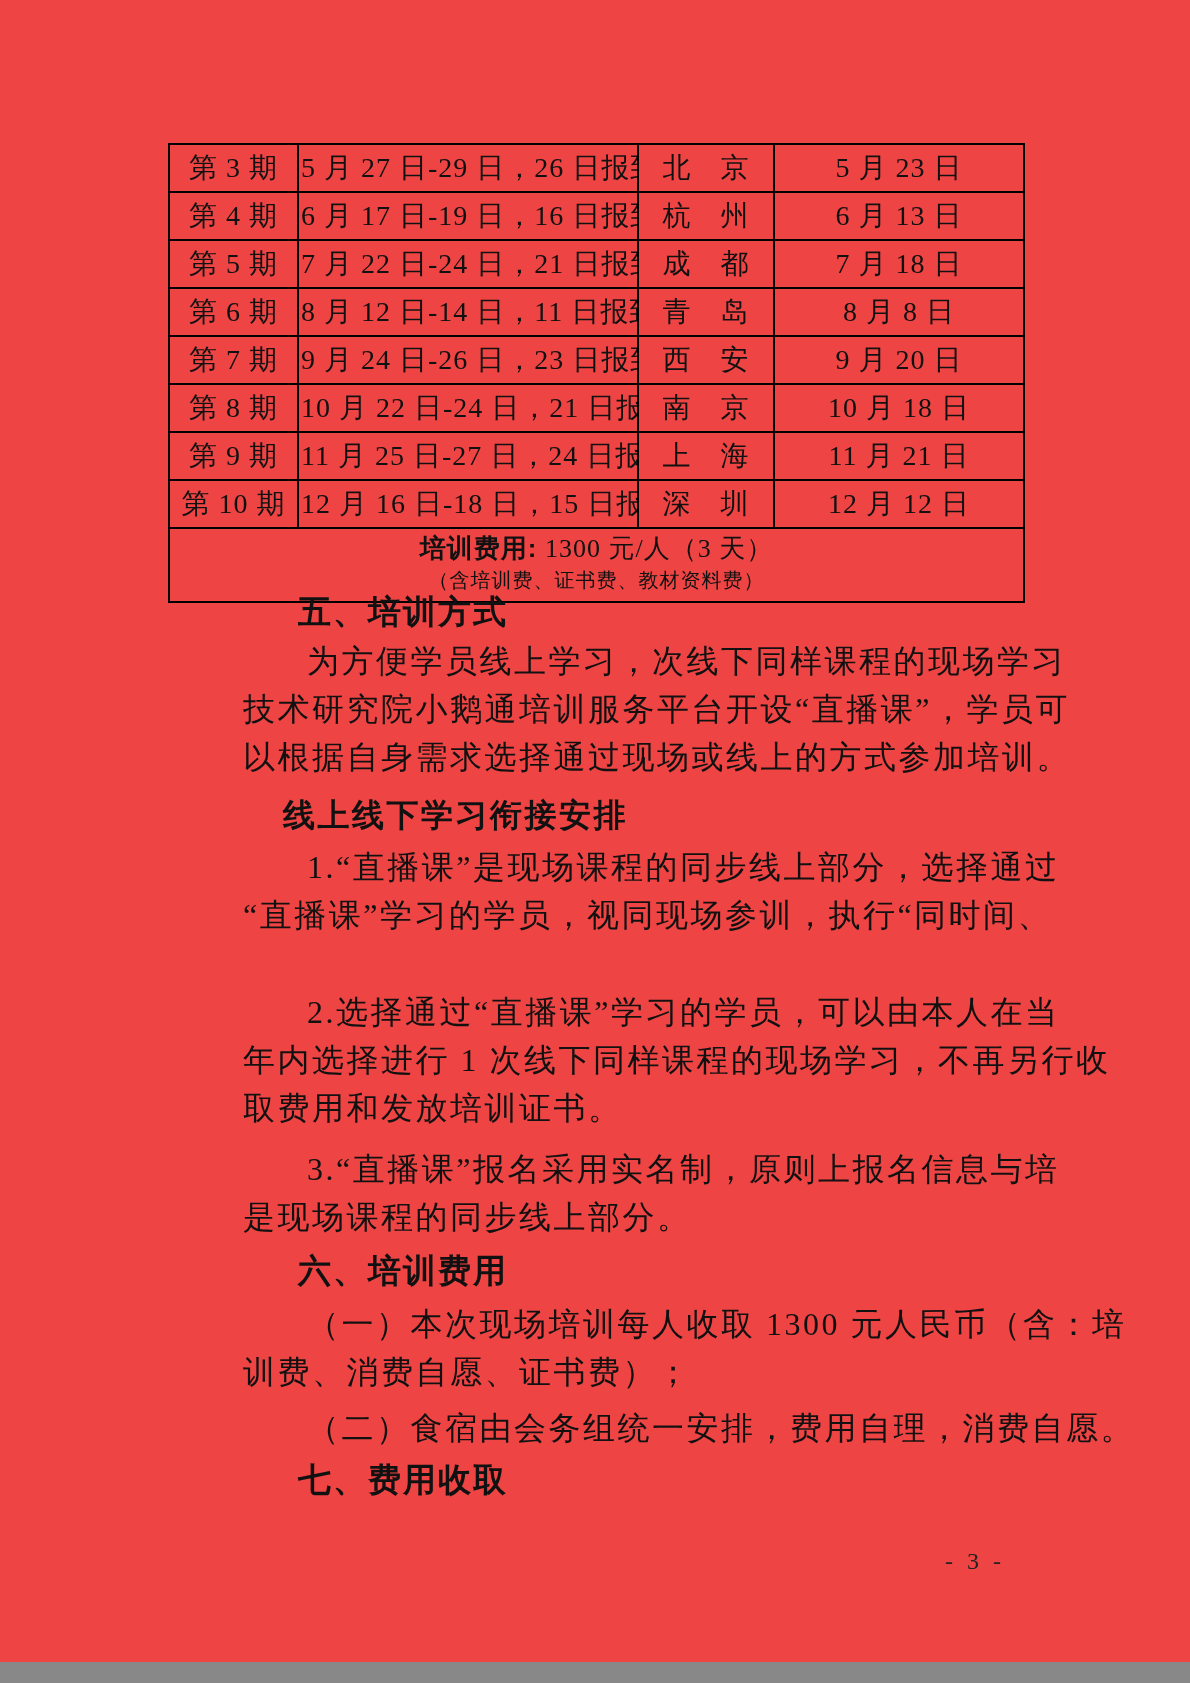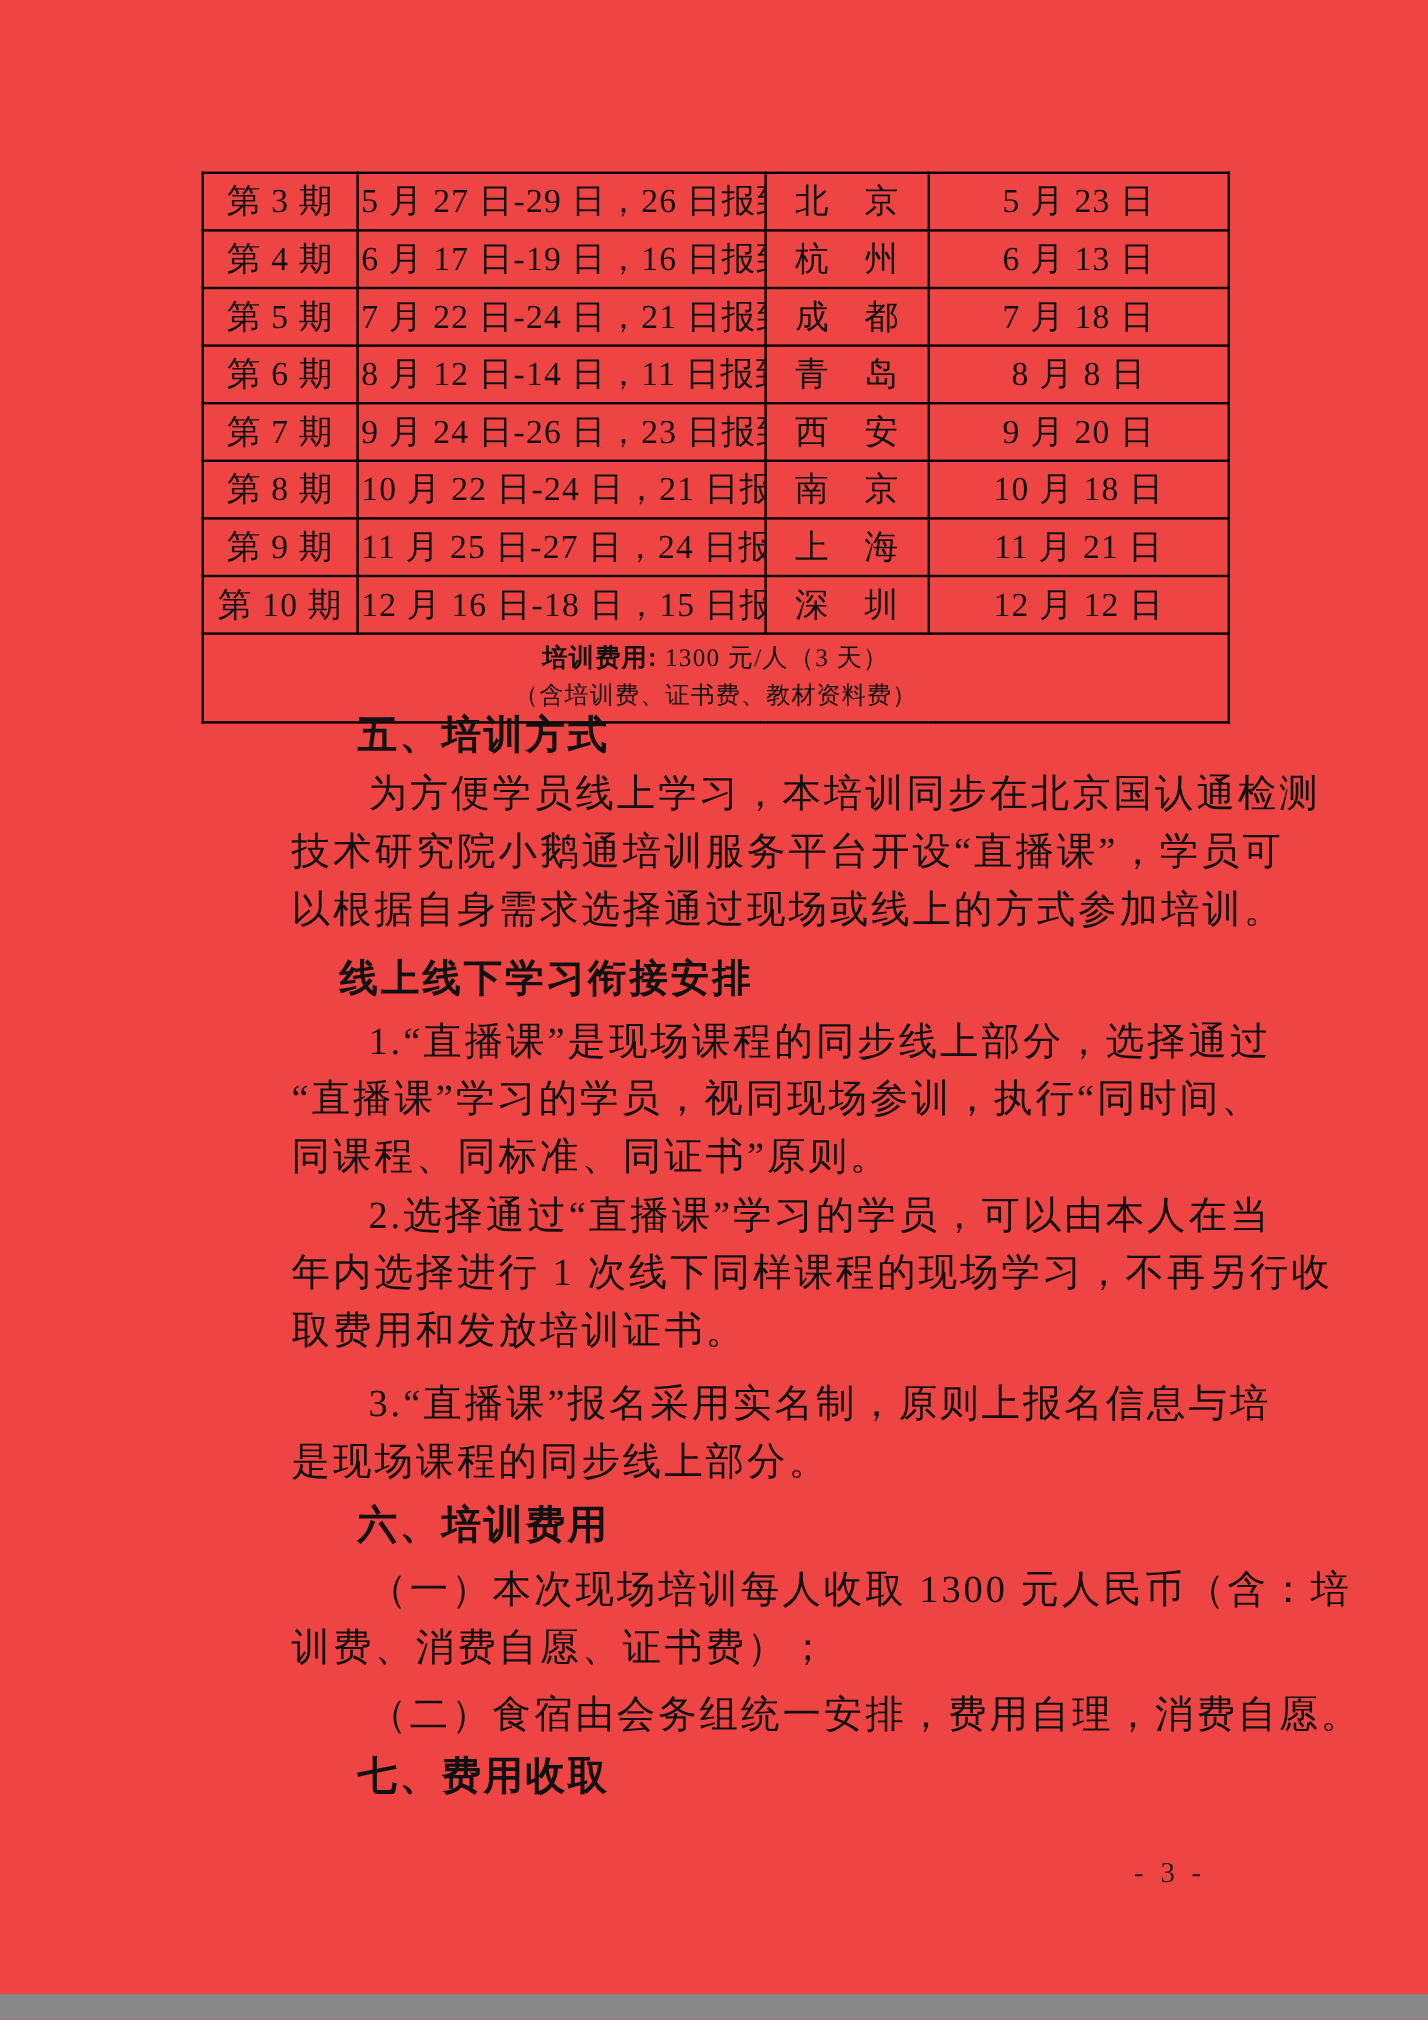--- a/index.html
+++ b/index.html
@@ -29,21 +29,21 @@
     padding:0 2px;
     letter-spacing:1px;
     white-space:nowrap;
     overflow:hidden;
   }
   .sched-table td.fee-cell{
     height:66px;
     padding:2px 0 4px 0;
     letter-spacing:1px;
   }
-  .fee-line1{font-size:21px;line-height:32px;}
+  .fee-line1{font-size:26px;line-height:32px;}
   .fee-line1 .fee-label{
     font-family:"Liberation Sans","DejaVu Sans",sans-serif;
     font-weight:700;
   }
   .fee-line2{font-size:20px;line-height:31px;}
   
   .body-col{
     position:absolute;
     left:203px;top:0;width:830px;height:1683px;
   }
@@ -144,29 +144,28 @@
           <div class="fee-line2">（含培训费、证书费、教材资料费）</div>
         </td>
       </tr>
     </tbody>
   </table>
 
   <div class="body-col">
 
     <div class="tline h-num" style="top:588px">五、培训方式</div>
 
-    <div class="tline indent2" style="top:637px">为方便学员线上学习，本培训同步在北京国认通检测</div>
+    <div class="tline indent2" style="top:637px">为方便学员线上学习，次线下同样课程的现场学习</div>
     <div class="tline" style="top:685px">技术研究院小鹅通培训服务平台开设“直播课”，学员可</div>
     <div class="tline" style="top:733px">以根据自身需求选择通过现场或线上的方式参加培训。</div>
 
     <div class="tline subhead" style="top:791px">线上线下学习衔接安排</div>
 
     <div class="tline indent2" style="top:843px">1.“直播课”是现场课程的同步线上部分，选择通过</div>
     <div class="tline" style="top:891px">“直播课”学习的学员，视同现场参训，执行“同时间、</div>
-    <div class="tline" style="top:939px">同课程、同标准、同证书”原则。</div>
 
     <div class="tline indent2" style="top:988px">2.选择通过“直播课”学习的学员，可以由本人在当</div>
     <div class="tline" style="top:1036px">年内选择进行 1 次线下同样课程的现场学习，不再另行收</div>
     <div class="tline" style="top:1084px">取费用和发放培训证书。</div>
 
     <div class="tline indent2" style="top:1145px">3.“直播课”报名采用实名制，原则上报名信息与培</div>
     <div class="tline" style="top:1193px">是现场课程的同步线上部分。</div>
 
     <div class="tline h-num" style="top:1247px">六、培训费用</div>
 

